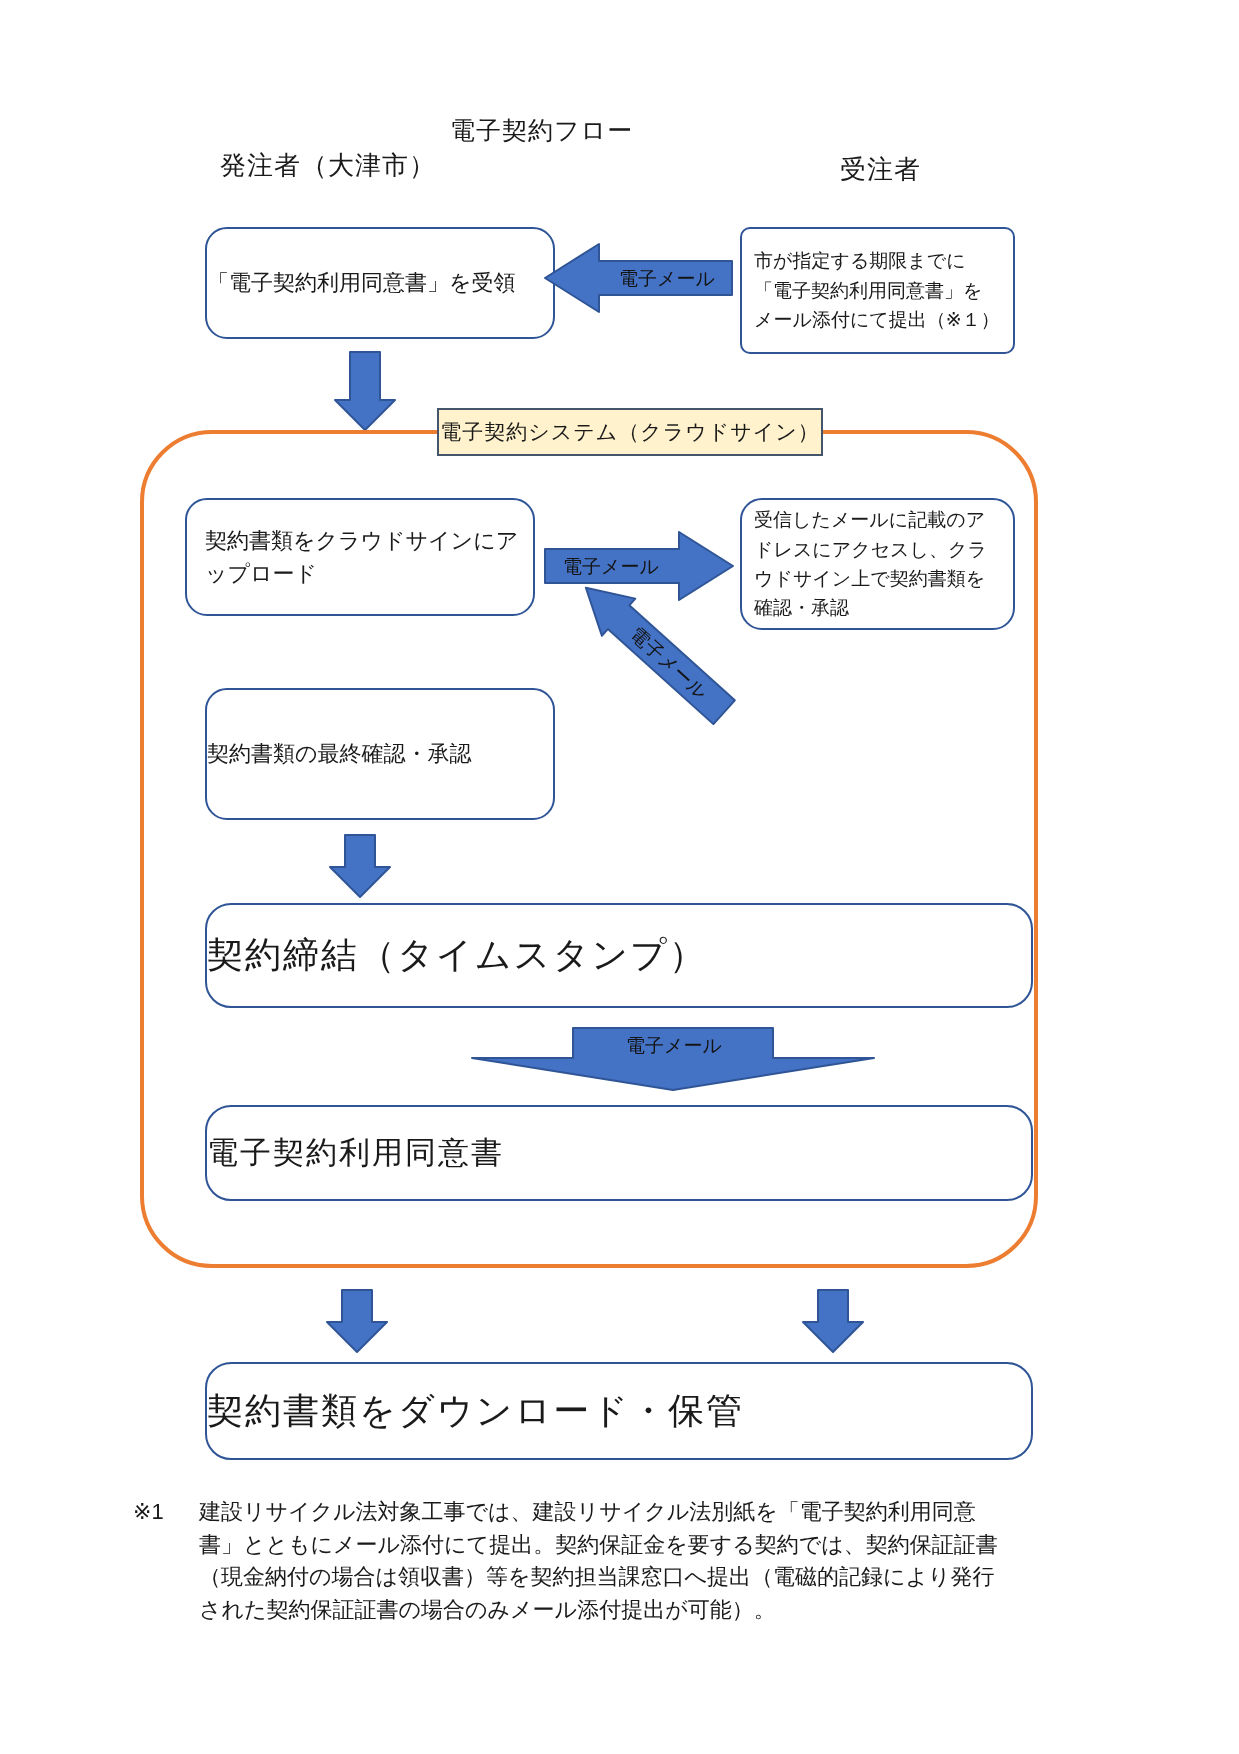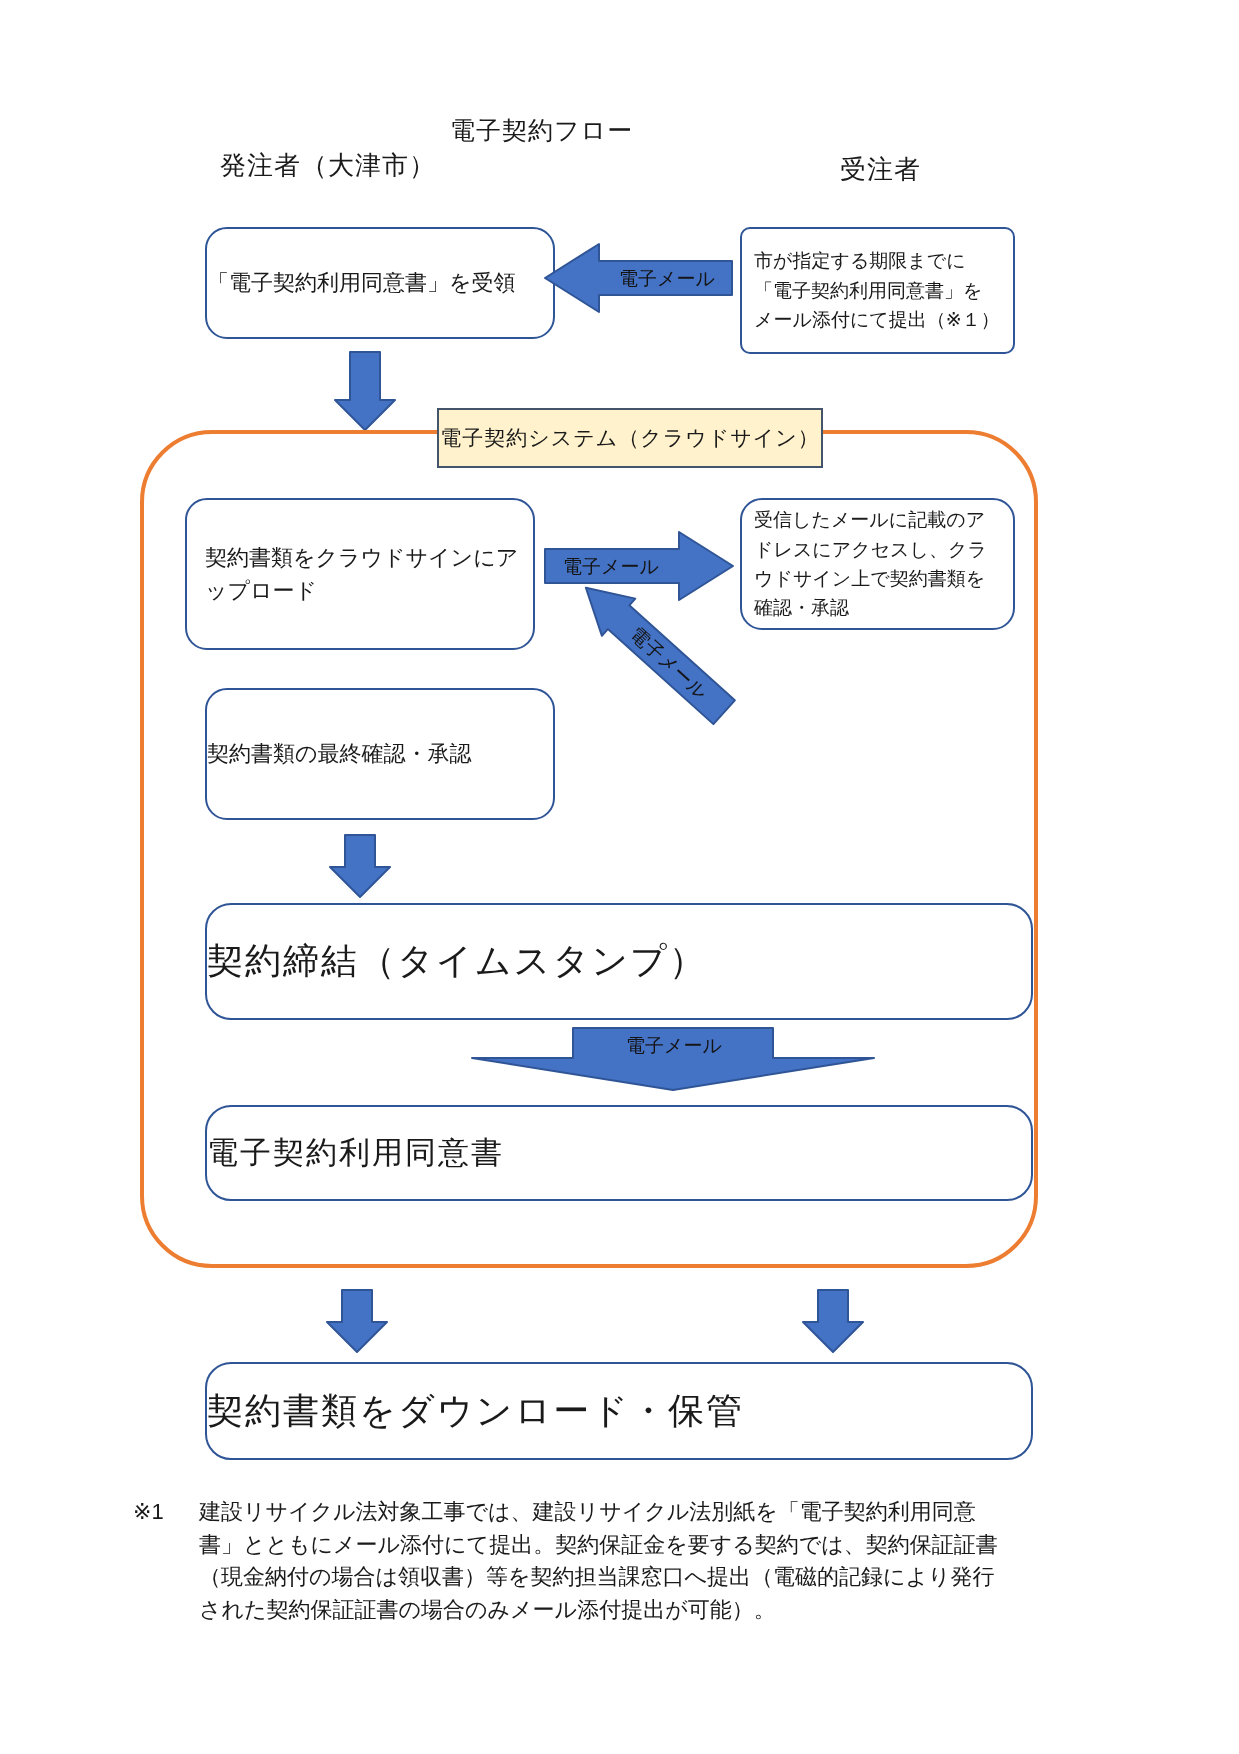--- a/index.html
+++ b/index.html
@@ -25,37 +25,37 @@
     border-radius:22px;
     box-sizing:border-box;
     display:flex; align-items:center;
     font-size:22px; line-height:1.45;
   }
   .center-txt { text-align:center;margin-left:20px; }
 
   .box-receive  { left:185px; top:227px; width:350px; height:112px; }
   .box-submit   { left:740px; top:227px; width:275px; height:127px;
                   font-size:19px; line-height:1.55; padding:8px 12px;border-radius:10px; }
-  .box-upload   { left:185px; top:498px; width:350px; height:152px;
+  .box-upload   { left:185px; top:498px; width:350px; height:118px;
                   padding:6px 12px 6px 18px; line-height:1.5; }
   .box-access   { left:740px; top:498px; width:275px; height:132px;
                   font-size:19px; line-height:1.55; padding:8px 12px; }
   .box-final    { left:185px; top:688px; width:350px; height:132px; }
   .box-wide     { left:185px; width:828px; border-radius:26px; }
-  .box-conclude { top:903px;  height:117px; font-size:36px; letter-spacing:2px; }
+  .box-conclude { top:903px;  height:105px; font-size:36px; letter-spacing:2px; }
   .box-notice   { top:1105px; height:96px;  font-size:31px; letter-spacing:2px; }
   .box-download { top:1362px; height:98px;  font-size:36px; letter-spacing:2px; }
 
   .container-orange {
     left:140px; top:430px; width:898px; height:838px;
     border:4px solid #ED7D31; border-radius:72px;
     box-sizing:border-box; background:transparent;
   }
   .banner {
-    left:437px; top:408px; width:386px; height:60px;
+    left:437px; top:408px; width:386px; height:48px;
     background:#FFF2CC; border:2px solid #44546A;
     box-sizing:border-box; z-index:3;
     display:flex; align-items:center; justify-content:center;
     font-size:21px; letter-spacing:1px;
   }
 
   .arrow-svg { position:absolute; overflow:visible; }
   .arrow-shape { fill:#4472C4; stroke:#2F5597; stroke-width:2; stroke-linejoin:round; }
   .svg-label { font-size:19px; fill:#141414; letter-spacing:0px; }
 

